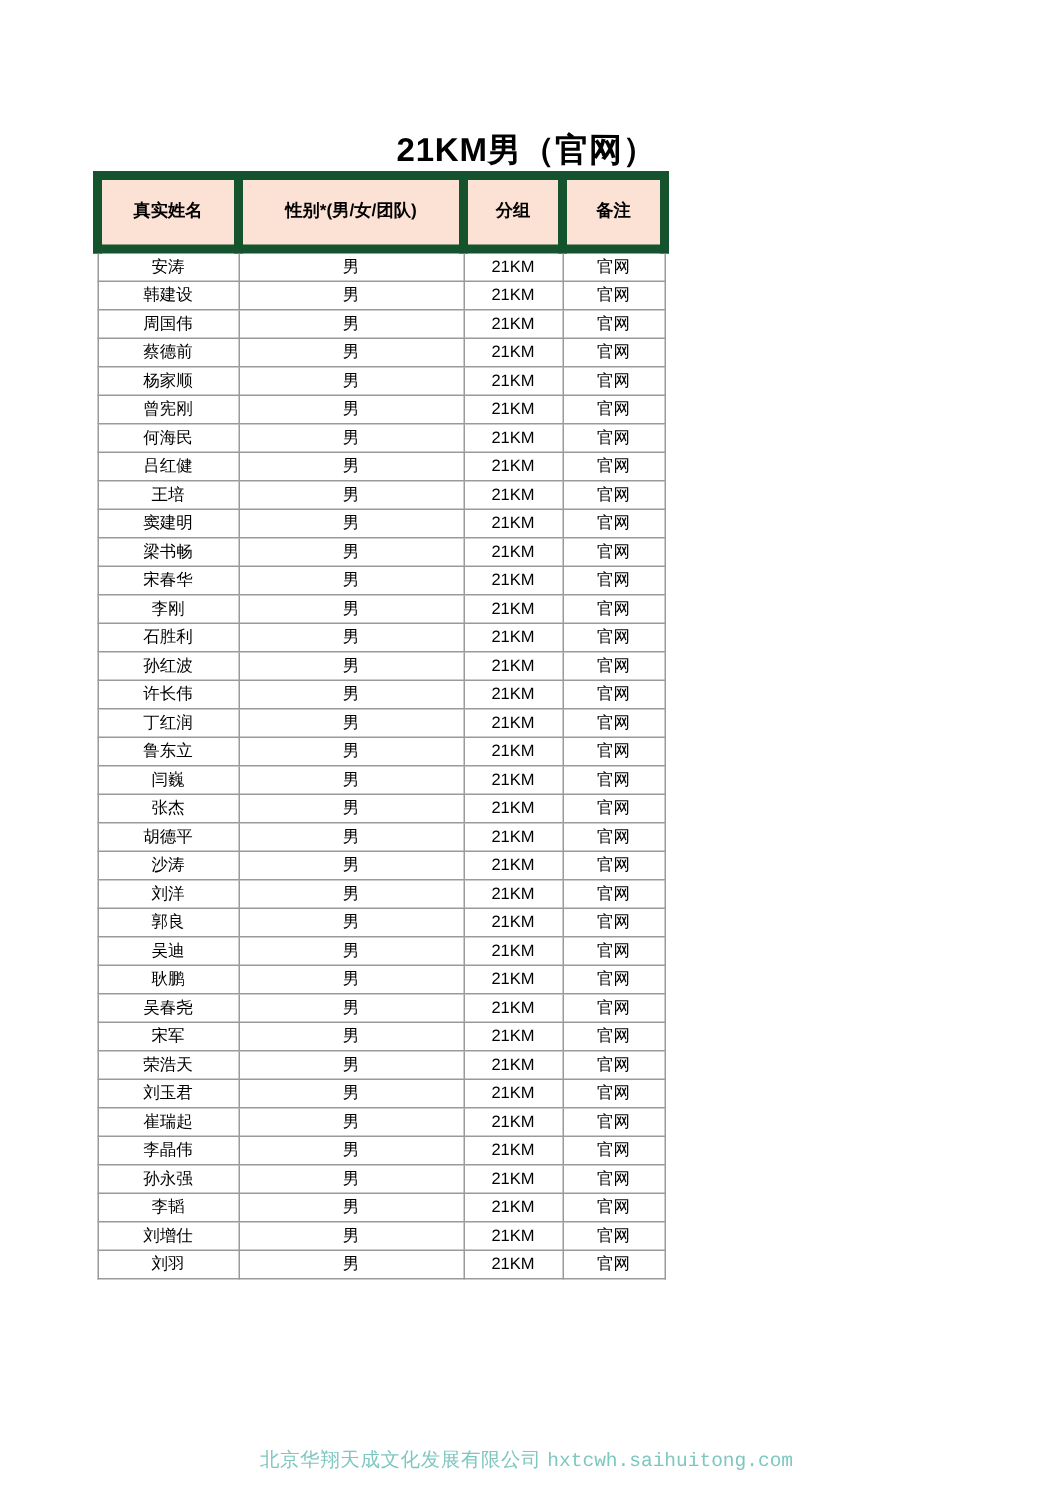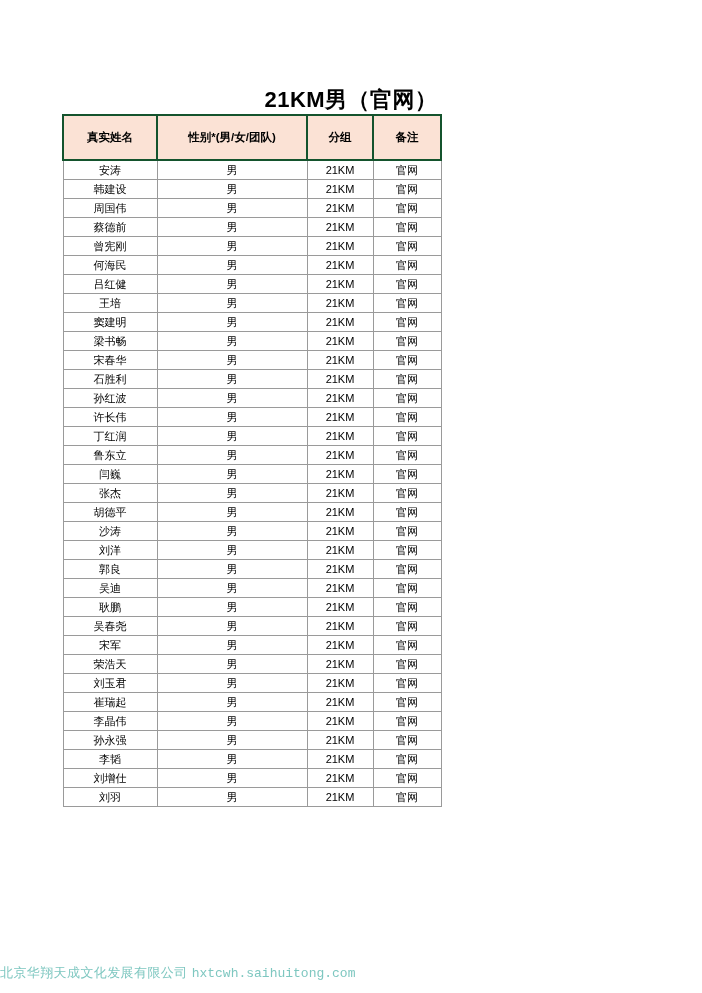--- a/index.html
+++ b/index.html
@@ -43,21 +43,21 @@
     width: 378px;
     font-size: 11px;
     color: #000000;
   }
   table.roster col.c-name { width: 94px; }
   table.roster col.c-gender { width: 150px; }
   table.roster col.c-group { width: 66px; }
   table.roster col.c-note { width: 68px; }
   table.roster th {
     background: #fbe2d5;
-    border: 2px solid #14532d;
+    border: 6px solid #14532d;
     font-weight: bold;
     font-size: 11.5px;
     height: 19px;
     line-height: 19px;
     padding: 12px;
     text-align: center;
     color: #000000;
   }
   table.roster td {
     border: 1px solid #9a9a9a;
@@ -67,20 +67,21 @@
     text-align: center;
     font-size: 11px;
     color: #000000;
     background: #ffffff;
   }
   .footer-note {
     position: absolute;
     left: 0;
     top: 964px;
     width: 702px;
+    text-align: center;
     font-size: 13px;
     color: #7ec7c0;
     letter-spacing: 0.4px;
   }
   .footer-note .site {
     font-family: "Liberation Mono", monospace;
     font-size: 13px;
     letter-spacing: 0;
   }
 </style>
@@ -126,20 +127,26 @@
             <td>21KM</td>
             <td>官网</td>
           </tr>
           <tr>
             <td>蔡德前</td>
             <td>男</td>
             <td>21KM</td>
             <td>官网</td>
           </tr>
           <tr>
+            <td>杨家顺</td>
+            <td>男</td>
+            <td>21KM</td>
+            <td>官网</td>
+          </tr>
+          <tr>
             <td>曾宪刚</td>
             <td>男</td>
             <td>21KM</td>
             <td>官网</td>
           </tr>
           <tr>
             <td>何海民</td>
             <td>男</td>
             <td>21KM</td>
             <td>官网</td>
@@ -163,20 +170,26 @@
             <td>官网</td>
           </tr>
           <tr>
             <td>梁书畅</td>
             <td>男</td>
             <td>21KM</td>
             <td>官网</td>
           </tr>
           <tr>
             <td>宋春华</td>
+            <td>男</td>
+            <td>21KM</td>
+            <td>官网</td>
+          </tr>
+          <tr>
+            <td>李刚</td>
             <td>男</td>
             <td>21KM</td>
             <td>官网</td>
           </tr>
           <tr>
             <td>石胜利</td>
             <td>男</td>
             <td>21KM</td>
             <td>官网</td>
           </tr>

